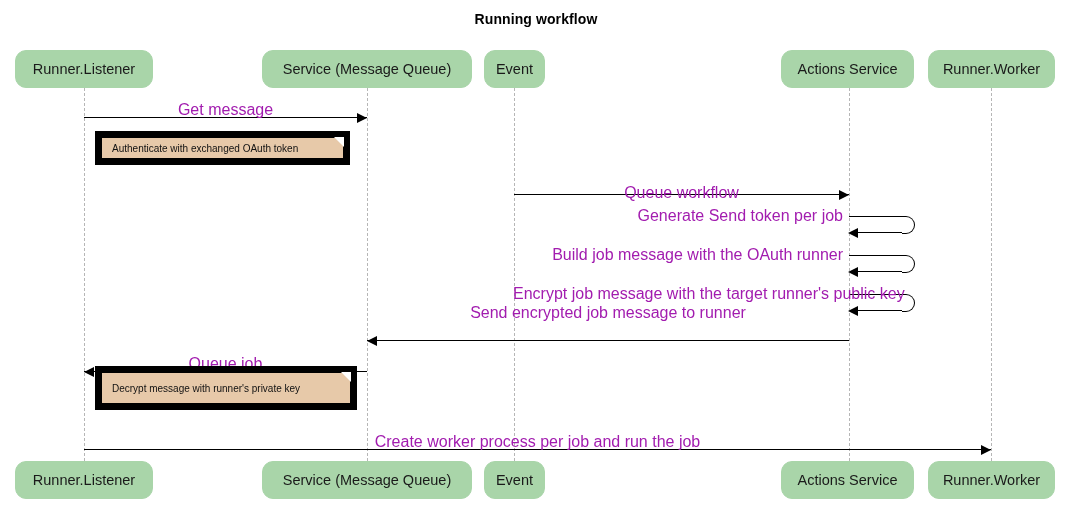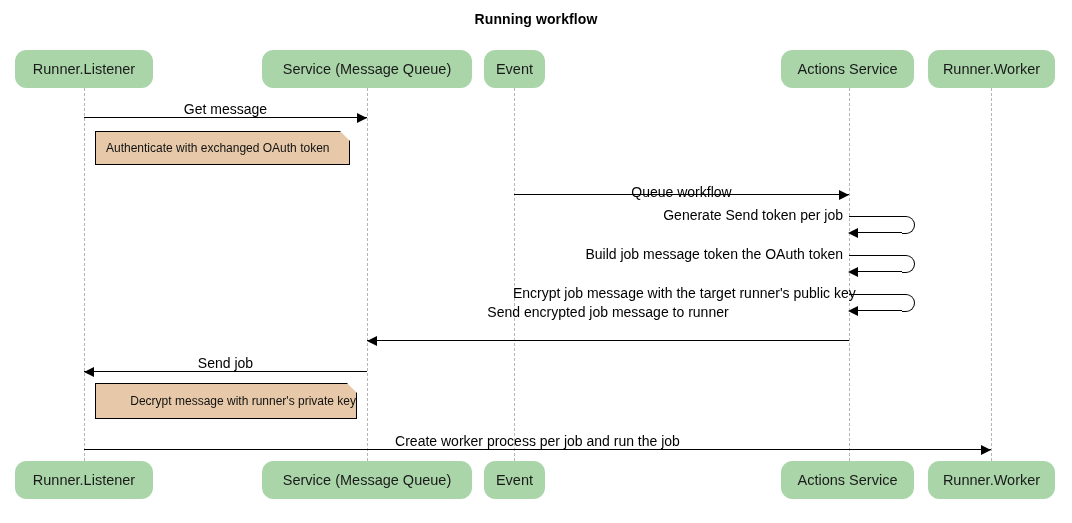--- a/index.html
+++ b/index.html
@@ -68,22 +68,22 @@
     border-bottom: 5px solid transparent;
     border-left: 10px solid #000000;
   }
   .arrow-head.left {
     border-top: 5px solid transparent;
     border-bottom: 5px solid transparent;
     border-right: 10px solid #000000;
   }
   .msg-label {
     position: absolute;
-    font-size: 14px;
-    color: #000000;
+    font-size: 16px;
+    color: #a21caf;
     white-space: nowrap;
     text-align: center;
   }
   
   .self-loop {
     position: absolute;
   }
   .self-loop .seg-top,
   .self-loop .seg-bottom {
     position: absolute;
@@ -97,22 +97,22 @@
     border-left: none;
     border-top-right-radius: 13px;
     border-bottom-right-radius: 13px;
     background: transparent;
   }
   
   .note {
     position: absolute;
     box-sizing: border-box;
     background: #e7c9a9;
-    border: 1px solid #000000;
-    font-size: 12px;
+    border: 7px solid #000000;
+    font-size: 10px;
     color: #111111;
     display: flex;
     align-items: center;
     padding-left: 10px;
     white-space: nowrap;
   }
   .note .fold-tri {
     position: absolute;
     top: -1px;
     right: -1px;
@@ -156,53 +156,53 @@
         </div>
         <div class="msg-label" style="left: 513px; width: 330px; top: 207px; text-align: right;">Generate Send token per job</div>
       </div>
       <div>
         <div class="self-loop">
           <div class="seg-top" style="left: 849px; top: 255px; width: 53px;"></div>
           <div class="seg-curve" style="left: 902px; top: 255px; width: 13px; height: 17.6px;"></div>
           <div class="seg-bottom" style="left: 857px; top: 271px; width: 45px;"></div>
           <div class="arrow-head left" style="left: 848px; top: 267px;"></div>
         </div>
-        <div class="msg-label" style="left: 513px; width: 330px; top: 246px; text-align: right;">Build job message token the OAuth token</div>
+        <div class="msg-label" style="left: 513px; width: 330px; top: 246px; text-align: right;">Build job message with the OAuth runner</div>
       </div>
       <div>
         <div class="self-loop">
           <div class="seg-top" style="left: 849px; top: 294px; width: 53px;"></div>
           <div class="seg-curve" style="left: 902px; top: 294px; width: 13px; height: 17.6px;"></div>
           <div class="seg-bottom" style="left: 857px; top: 310px; width: 45px;"></div>
           <div class="arrow-head left" style="left: 848px; top: 306px;"></div>
         </div>
         <div class="msg-label" style="left: 513px; width: 330px; top: 285px; text-align: left;">Encrypt job message with the target runner's public key</div>
       </div>
       <div>
         <div class="msg-line" style="left: 367px; top: 340px; width: 482px;"></div>
         <div class="arrow-head left" style="top: 336px; left: 367px;"></div>
         <div class="msg-label" style="left: 367px; width: 482px; top: 304px;">Send encrypted job message to runner</div>
       </div>
       <div>
         <div class="msg-line" style="left: 84px; top: 371px; width: 283px;"></div>
         <div class="arrow-head left" style="top: 367px; left: 84px;"></div>
-        <div class="msg-label" style="left: 84px; width: 283px; top: 355px;">Send job</div>
+        <div class="msg-label" style="left: 84px; width: 283px; top: 355px;">Queue job</div>
       </div>
       <div>
         <div class="msg-line" style="left: 84px; top: 449px; width: 907px;"></div>
         <div class="arrow-head right" style="top: 445px; left: 981px;"></div>
         <div class="msg-label" style="left: 84px; width: 907px; top: 433px;">Create worker process per job and run the job</div>
       </div>
     </div>
   <div id="notes-layer">
       <div class="note" style="left: 95px; top: 131px; width: 255px; height: 34px;">
         <div class="fold-tri"></div>
         <span>Authenticate with exchanged OAuth token</span>
       </div>
-      <div class="note" style="left: 95px; top: 383px; width: 262px; height: 36px; justify-content: flex-end;">
+      <div class="note" style="left: 95px; top: 366px; width: 262px; height: 44px;">
         <div class="fold-tri"></div>
         <span>Decrypt message with runner's private key</span>
       </div>
     </div>
   <div id="participants-top-layer">
       <div class="participant" style="left: 15px; width: 138px; top: 50px;">
         <span>Runner.Listener</span>
       </div>
       <div class="participant" style="left: 262px; width: 210px; top: 50px;">
         <span>Service (Message Queue)</span>

